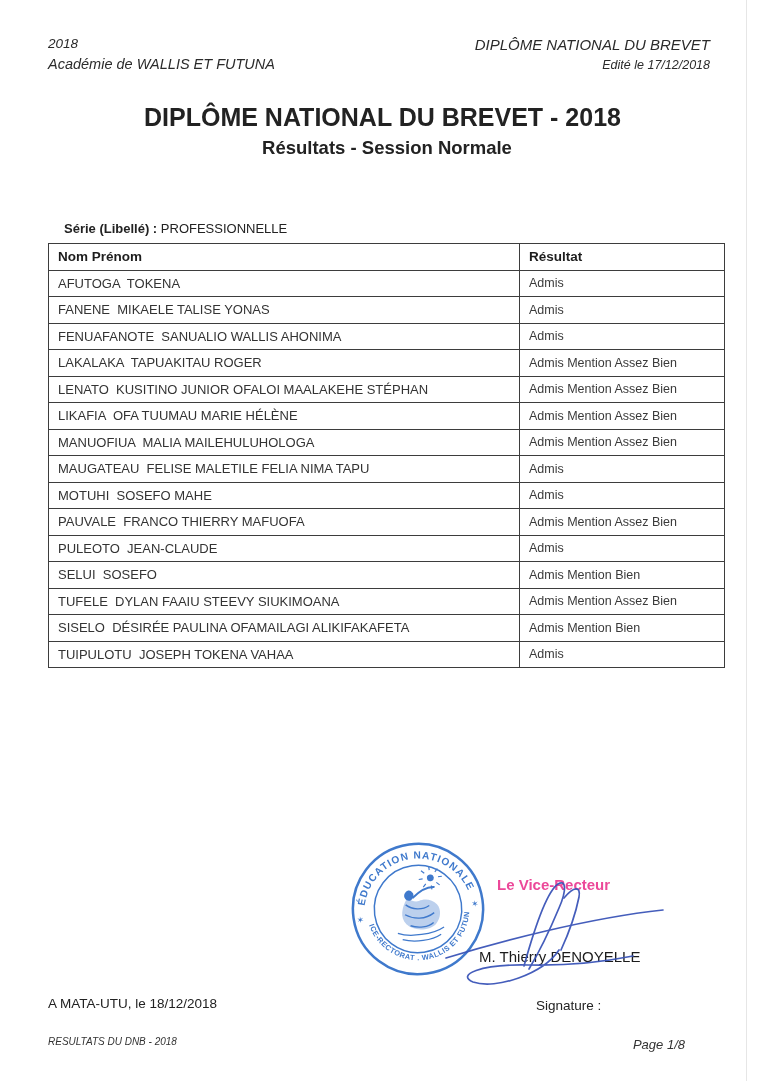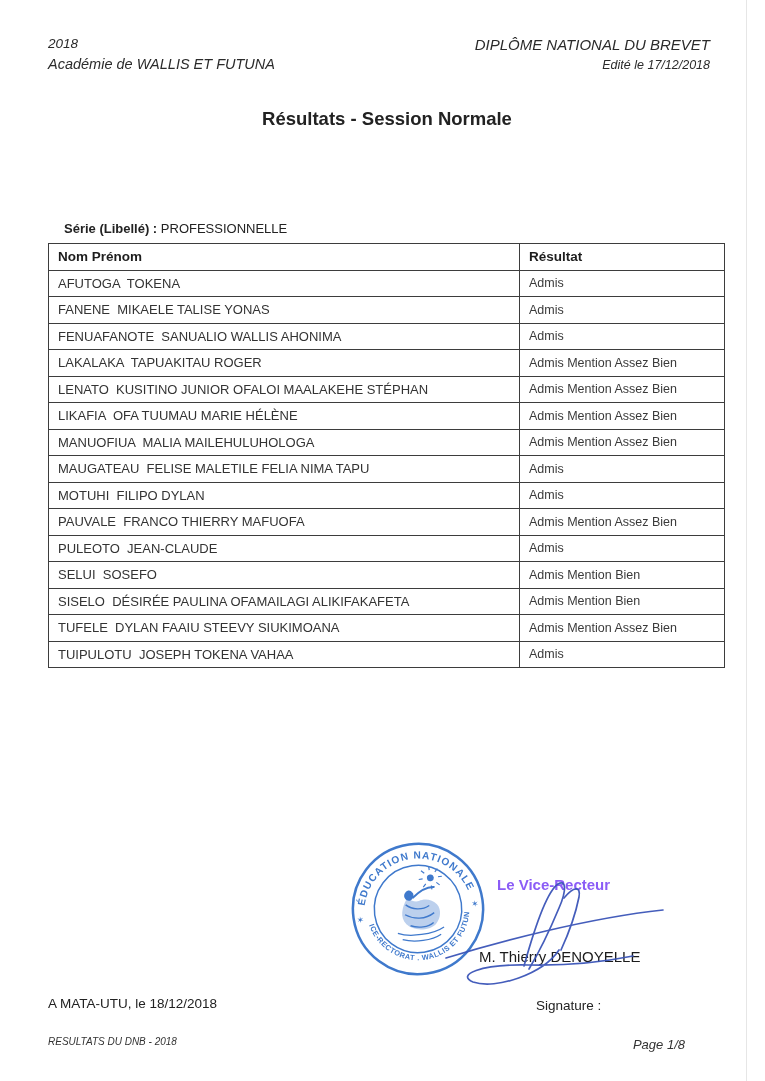--- a/index.html
+++ b/index.html
@@ -44,21 +44,21 @@
   table.results th { font-size:13.5px; font-weight:bold; color:#1d1d1d; }
   table.results td { font-size:13px; color:#333; }
   .col-name   { width:452px; }
   .col-result { width:186px; }
   table.results td.col-result { font-size:12.5px; color:#3a3a3a; }
 
   
   .seal { position:absolute; left:349px; top:841px; width:138px; height:136px; opacity:0.92; }
   .seal-arc-text-top    { font-size:10.5px; font-weight:bold; letter-spacing:1.1px; }
   .seal-arc-text-bottom { font-size:7.6px;  font-weight:bold; letter-spacing:0.5px; }
-  .vice-recteur { position:absolute; left:497px; top:876px; font-size:15px; font-weight:600; color:#8b5cf6; }
+  .vice-recteur { position:absolute; left:497px; top:876px; font-size:15px; font-weight:600; color:#ec4899; }
   .signer-name  { position:absolute; left:479px; top:948px; font-size:15px; color:#1c1c1c; }
   .signature-svg { position:absolute; left:428px; top:870px; width:250px; height:125px; pointer-events:none; }
 
   
   .place-date { position:absolute; left:48px;  top:996px;  font-size:13.5px; color:#222; }
   .sig-label  { position:absolute; left:536px; top:998px;  font-size:13.5px; color:#222; }
   .footer-ref  { position:absolute; left:48px;  top:1036px; font-style:italic; font-size:10px; color:#333; }
   .footer-page { position:absolute; right:80px; top:1037px; font-style:italic; font-size:13px; color:#333; }
 </style>
 </head>
@@ -69,20 +69,21 @@
 <div class="header-left">
   <div class="year">2018</div>
   <div class="academy">Académie de WALLIS ET FUTUNA</div>
 </div>
 <div class="header-right">
   <div class="doc-title">DIPLÔME NATIONAL DU BREVET</div>
   <div class="edited">Edité le 17/12/2018</div>
 </div>
 
 <div class="title-block">
+  <div class="title-main">DIPLÔME NATIONAL DU BREVET - 2018</div>
   <div class="title-sub">Résultats - Session Normale</div>
 </div>
 
 <div class="serie-line">
   <span class="serie-label">Série (Libellé) :</span>
   <span> </span>
   <span class="serie-value">PROFESSIONNELLE</span>
 </div>
 
 <table class="results">
@@ -119,42 +120,42 @@
       </tr>
       <tr>
         <td class="col-name">MANUOFIUA  MALIA MAILEHULUHOLOGA</td>
         <td class="col-result">Admis Mention Assez Bien</td>
       </tr>
       <tr>
         <td class="col-name">MAUGATEAU  FELISE MALETILE FELIA NIMA TAPU</td>
         <td class="col-result">Admis</td>
       </tr>
       <tr>
-        <td class="col-name">MOTUHI  FILIPO DYLAN</td>
+        <td class="col-name">MOTUHI  SOSEFO MAHE</td>
         <td class="col-result">Admis</td>
       </tr>
       <tr>
         <td class="col-name">PAUVALE  FRANCO THIERRY MAFUOFA</td>
         <td class="col-result">Admis Mention Assez Bien</td>
       </tr>
       <tr>
         <td class="col-name">PULEOTO  JEAN-CLAUDE</td>
         <td class="col-result">Admis</td>
       </tr>
       <tr>
         <td class="col-name">SELUI  SOSEFO</td>
         <td class="col-result">Admis Mention Bien</td>
       </tr>
       <tr>
+        <td class="col-name">TUFELE  DYLAN FAAIU STEEVY SIUKIMOANA</td>
+        <td class="col-result">Admis Mention Assez Bien</td>
+      </tr>
+      <tr>
         <td class="col-name">SISELO  DÉSIRÉE PAULINA OFAMAILAGI ALIKIFAKAFETA</td>
         <td class="col-result">Admis Mention Bien</td>
-      </tr>
-      <tr>
-        <td class="col-name">TUFELE  DYLAN FAAIU STEEVY SIUKIMOANA</td>
-        <td class="col-result">Admis Mention Assez Bien</td>
       </tr>
       <tr>
         <td class="col-name">TUIPULOTU  JOSEPH TOKENA VAHAA</td>
         <td class="col-result">Admis</td>
       </tr>
     </tbody>
 </table>
 
 <svg class="seal" viewBox="0 0 140 140" aria-hidden="true">
   <defs>

